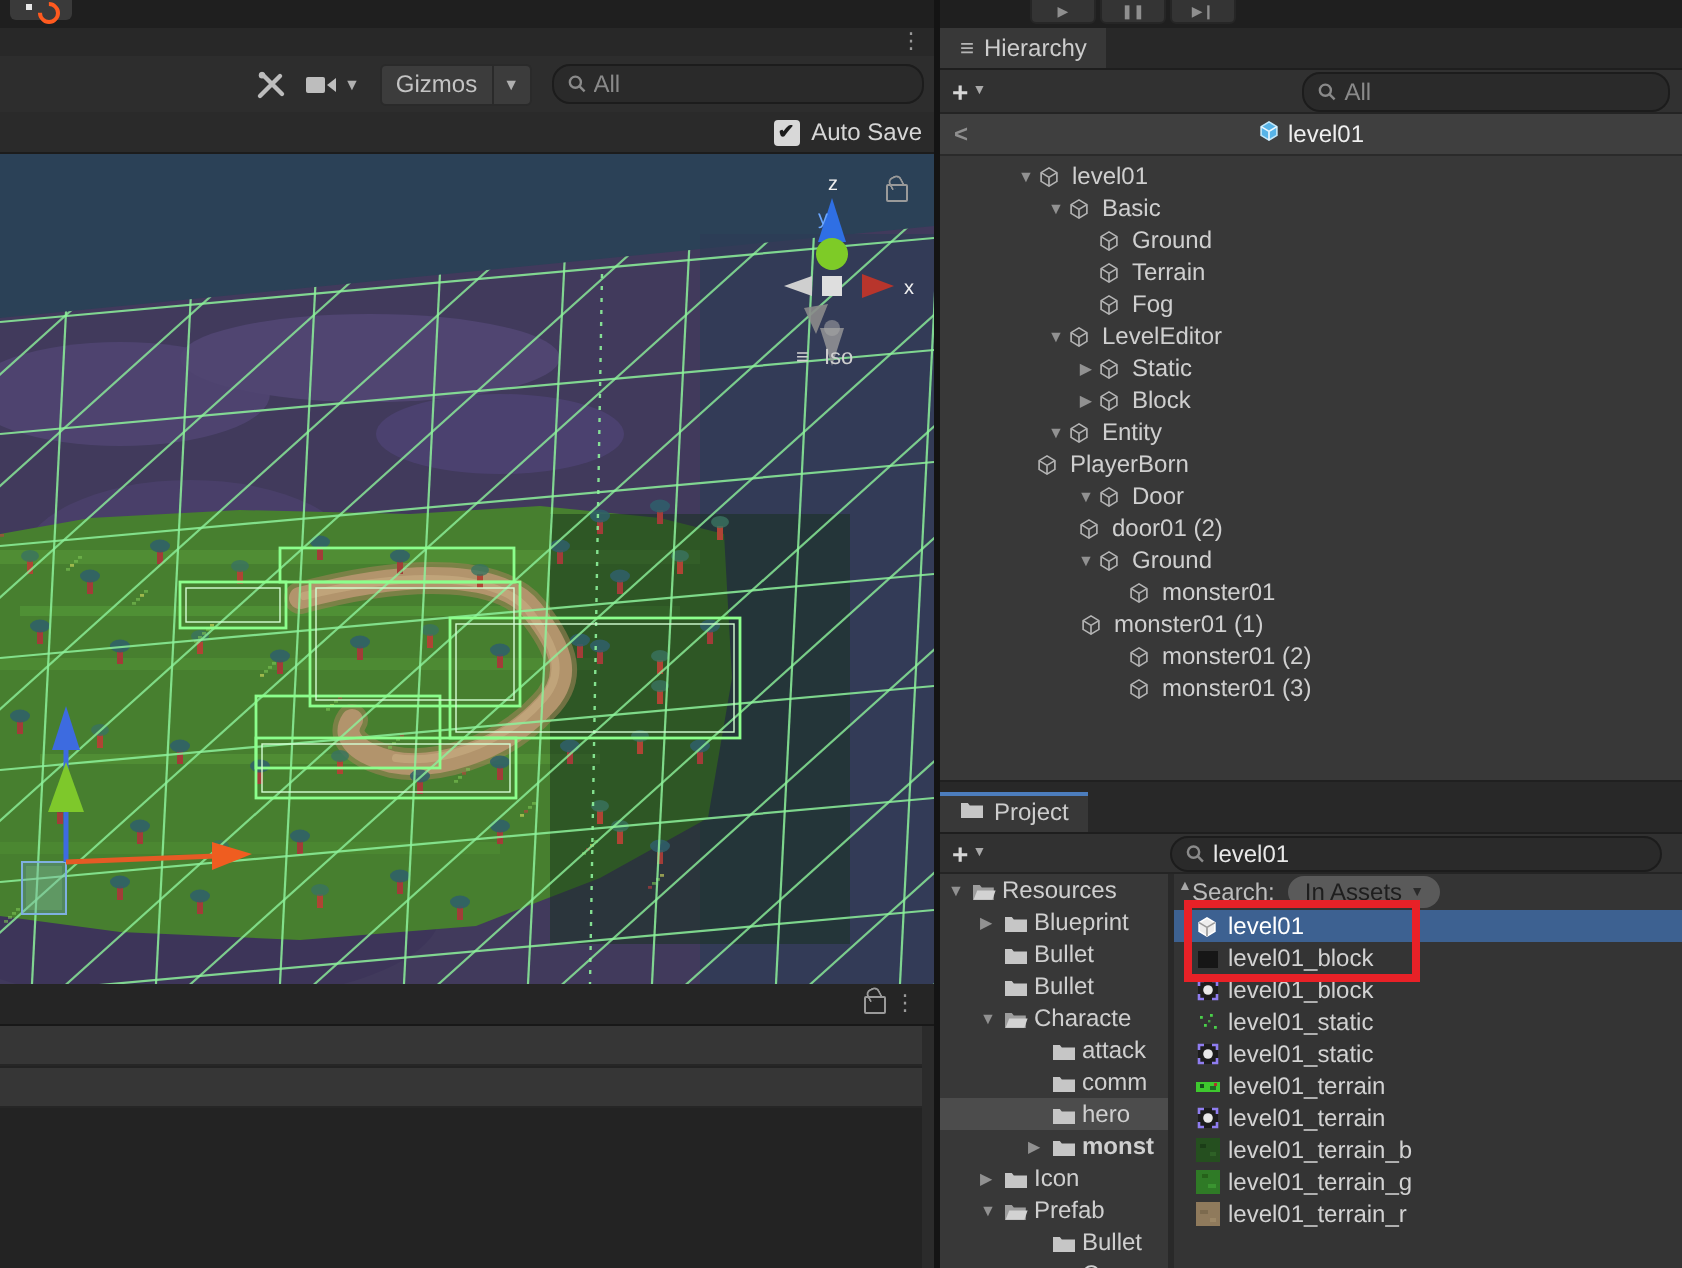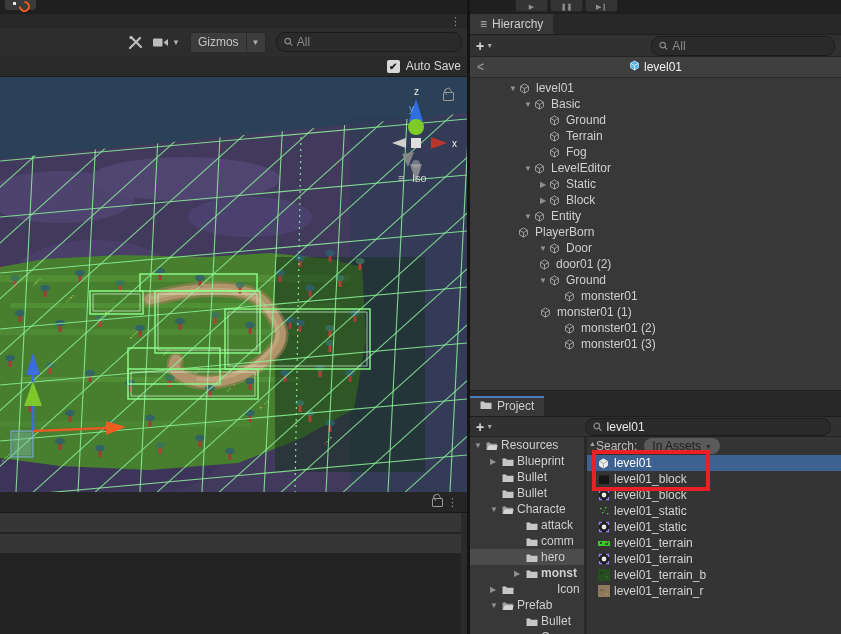--- a/index.html
+++ b/index.html
@@ -688,21 +688,21 @@
             <span class="ic" style="left: 56px;"><svg width="12" height="10" viewBox="0 0 12 10">
                 <path d="M0.5 1.5 h3.4 l1 1.2 h6.6 v6.3 h-11 z" fill="#c6c6c6"></path>
               </svg></span>
             <span class="lbl" style="left: 71px; font-weight: bold;">monst</span>
           </div>
           <div class="frow">
             <span class="arrow" style="left: 20px;">▶</span>
             <span class="ic" style="left: 32px;"><svg width="12" height="10" viewBox="0 0 12 10">
                 <path d="M0.5 1.5 h3.4 l1 1.2 h6.6 v6.3 h-11 z" fill="#c6c6c6"></path>
               </svg></span>
-            <span class="lbl" style="left: 47px; margin-left: 40px;">Icon</span>
+            <span class="lbl" style="left: 47px;">Icon</span>
           </div>
           <div class="frow">
             <span class="arrow" style="left: 20px;">▼</span>
             <span class="ic" style="left: 32px;"><svg width="12" height="10" viewBox="0 0 12 10">
                 <path d="M0.5 1.5 h3.4 l1 1.2 h6 v6.3 h-10.4 z" fill="#9d9d9d"></path>
                 <path d="M0.8 8.9 L2.6 4.2 h9.2 L10.2 8.9 z" fill="#d2d2d2"></path>
               </svg></span>
             <span class="lbl" style="left: 47px;">Prefab</span>
           </div>
           <div class="frow">
@@ -808,20 +808,30 @@
                   <rect width="12" height="12" fill="#254f1f"></rect>
                   <rect x="2" y="3" width="3" height="2" fill="#1b3d17"></rect>
                   <rect x="7" y="7" width="3" height="2" fill="#2e6126"></rect>
                 </svg>
               </span>
               <span class="lbl">level01_terrain_b</span>
             </div>
             <div class="rrow">
               <span class="ic">
                 <svg width="12" height="12">
+                  <rect width="12" height="12" fill="#2f7a26"></rect>
+                  <rect x="3" y="2" width="3" height="2" fill="#256119"></rect>
+                  <rect x="6" y="7" width="4" height="2" fill="#3a9430"></rect>
+                </svg>
+              </span>
+              <span class="lbl">level01_terrain_g</span>
+            </div>
+            <div class="rrow">
+              <span class="ic">
+                <svg width="12" height="12">
                   <rect width="12" height="12" fill="#8f7a5c"></rect>
                   <rect x="2" y="4" width="4" height="2" fill="#7c6a4e"></rect>
                   <rect x="7" y="8" width="3" height="2" fill="#9c8766"></rect>
                 </svg>
               </span>
               <span class="lbl">level01_terrain_r</span>
             </div>
           </div>
         <div id="red-annot"></div>
       </div>

